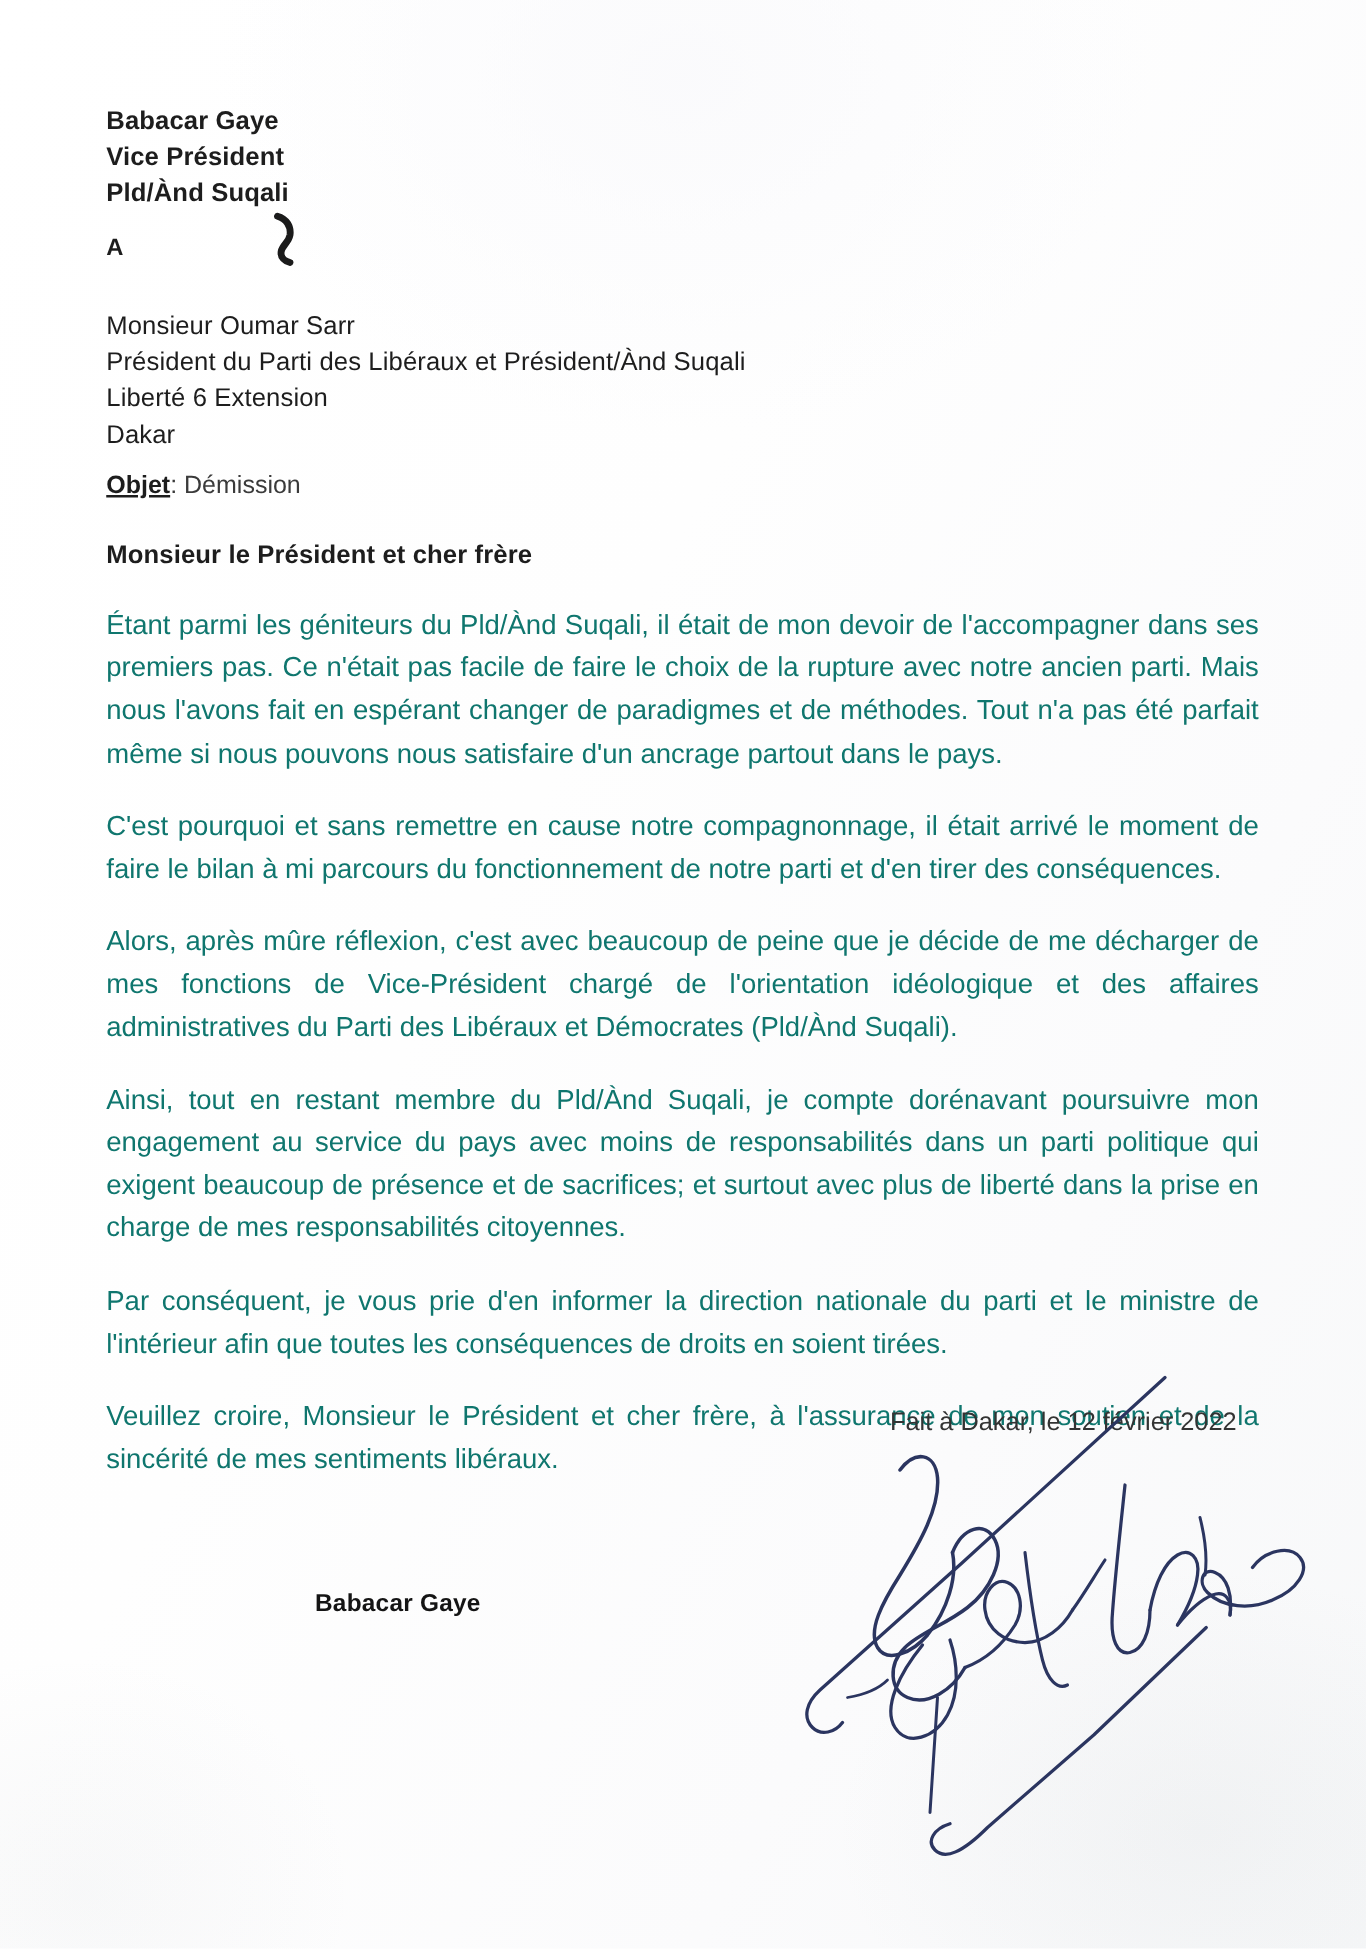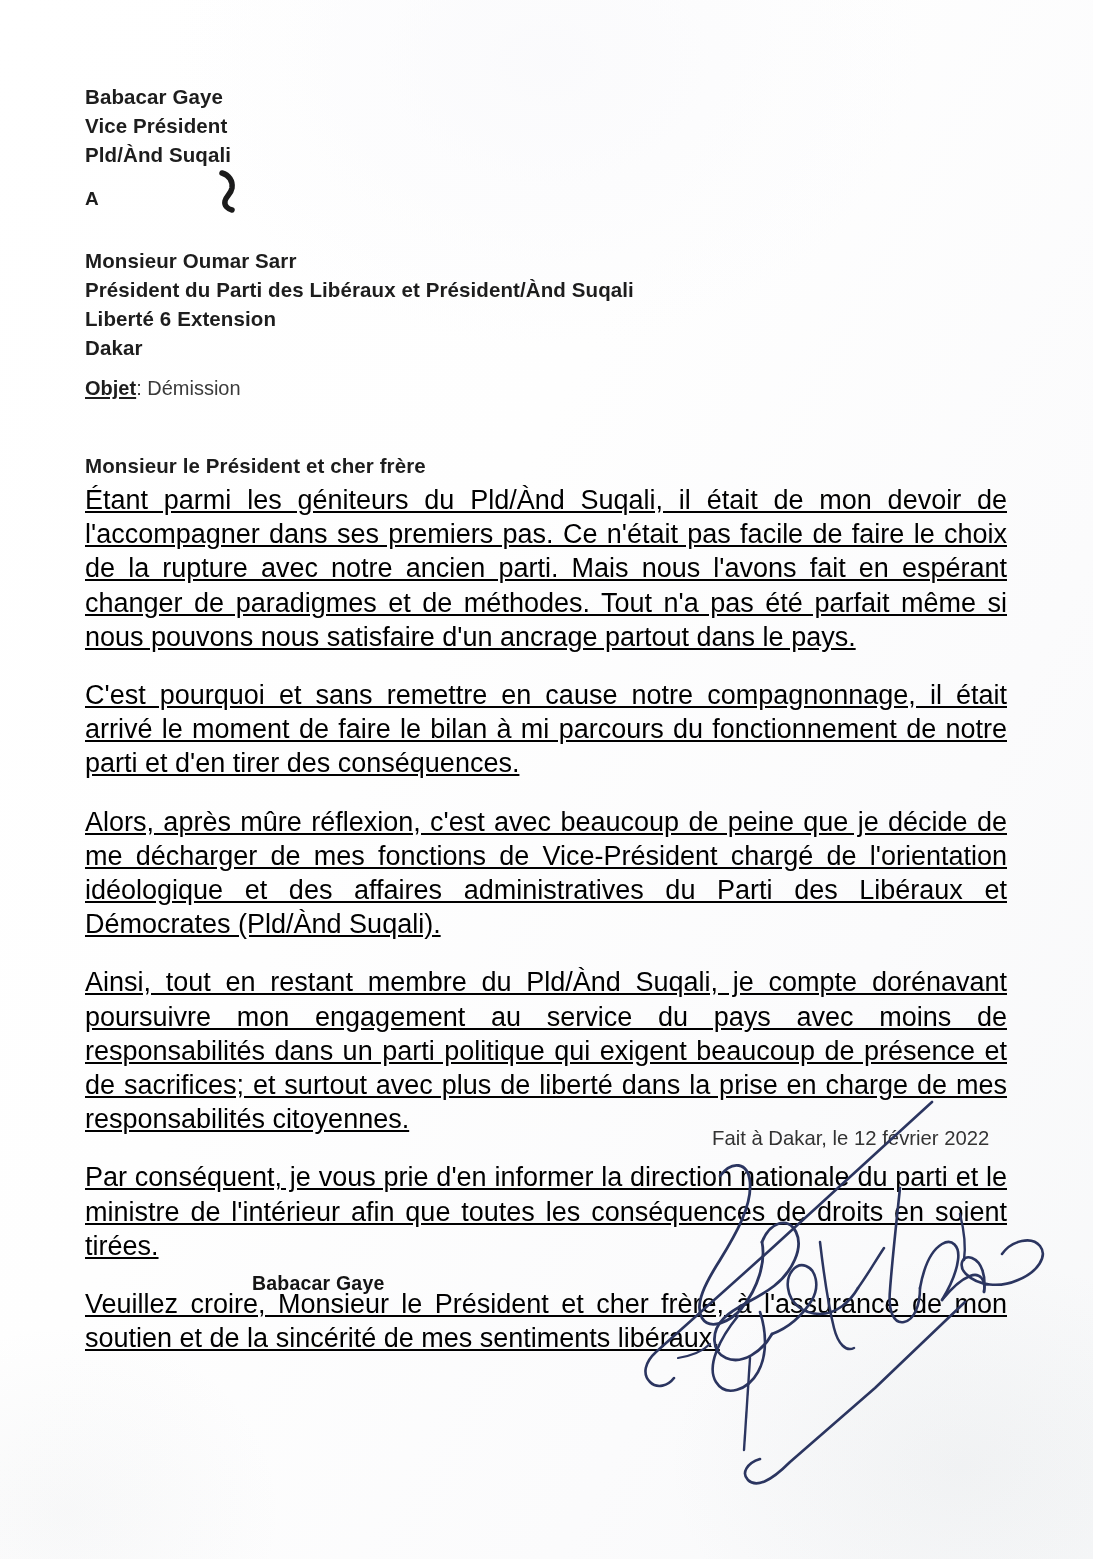--- a/index.html
+++ b/index.html
@@ -57,21 +57,21 @@
     position: absolute;
     left: 213px;
     top: 168px;
     width: 34px;
     height: 46px;
   }
 
   
   #recipient-block {
     top: 246px;
-    font-weight: bold;
+    font-weight: normal;
     font-size: 20.5px;
     line-height: 29px;
     letter-spacing: 0.1px;
     color: #1d1d1d;
     white-space: nowrap;
   }
 
   
   #subject-line {
     top: 377px;
@@ -81,37 +81,36 @@
   #subject-label {
     font-weight: bold;
     text-decoration: underline;
     text-underline-offset: 2px;
     color: #1d1d1d;
     margin-top: 16px;
   }
 
   
   #salutation {
-    top: 454px;
+    top: 432px;
     font-weight: bold;
     font-size: 20.5px;
     letter-spacing: 0.1px;
     color: #1d1d1d;
   }
 
   
   #body-text {
     top: 483px;
     width: 922px;
-    font-size: 27px;
+    font-size: 22px;
     line-height: 34.2px;
     text-align: justify;
     text-justify: inter-word;
-    color: #000000;
-    text-decoration: underline;
+    color: #0f766e;
   }
   #body-text p {
     margin: 0 0 24px 0;
   }
   #body-text p:last-child { margin-bottom: 12px; }
 
   
   #date-line {
     position: absolute;
     left: 712px;

